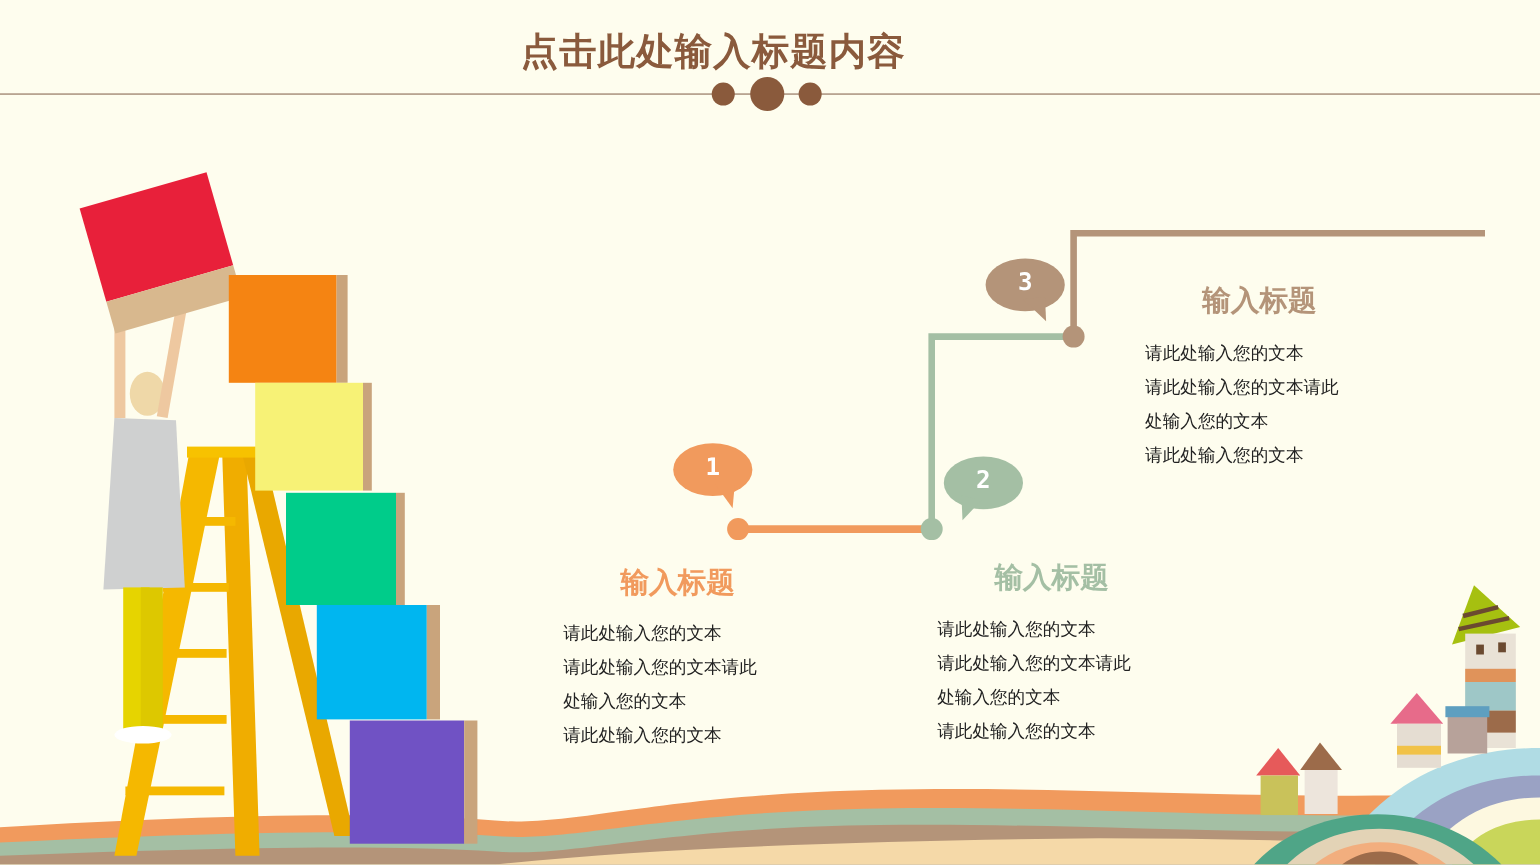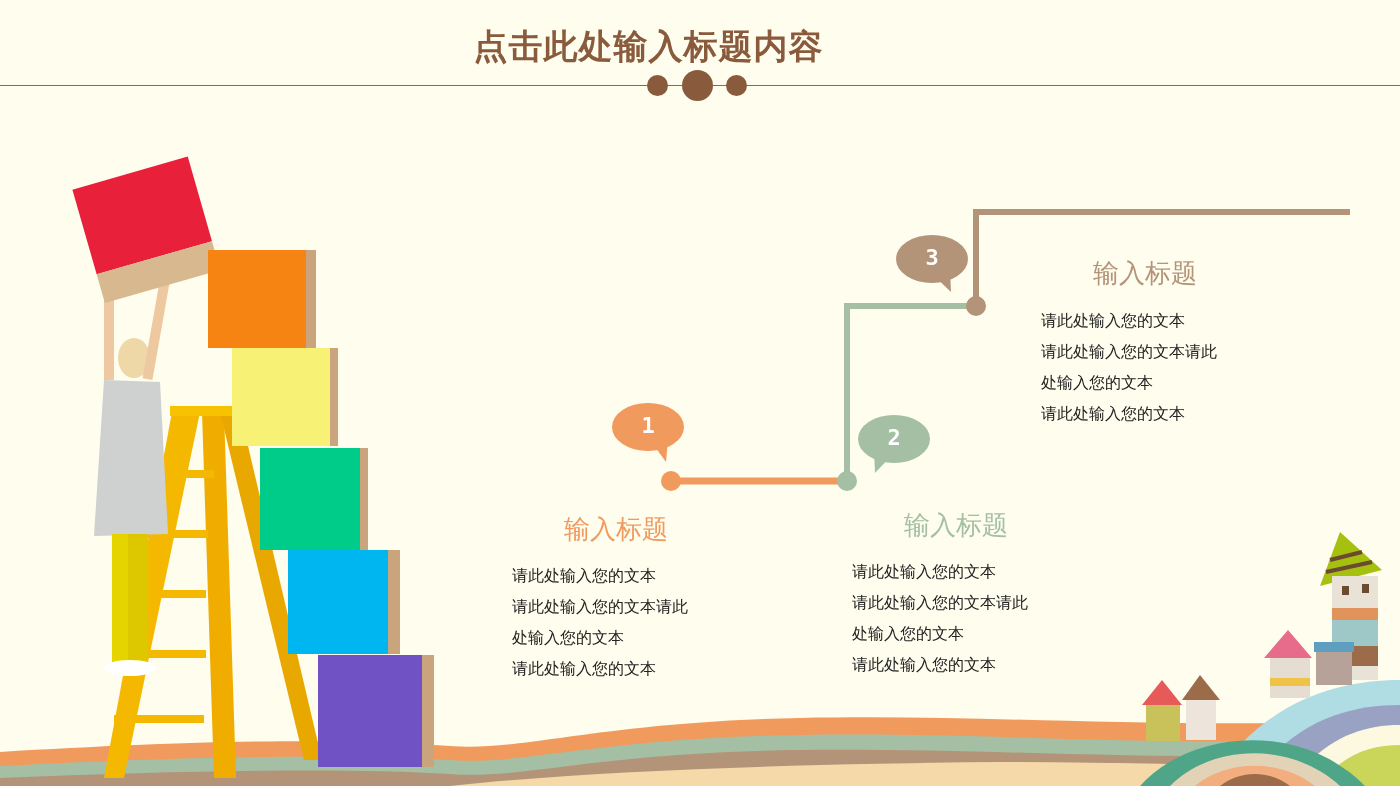--- a/index.html
+++ b/index.html
@@ -1,21 +1,21 @@
 <!DOCTYPE html>
 <html><head>
 <meta charset="utf-8">
 <style>
   html, body { margin:0; padding:0; }
   body { width:1400px; height:786px; background:#fefdee; position:relative; overflow:hidden; font-family:"DejaVu Sans", sans-serif; }
   .abs { position:absolute; }
   .title { left:0; width:1297px; top:24px; text-align:center; font-size:34px; font-weight:bold; color:#8a5a3c; letter-spacing:1px; }
   .hr { left:0; top:85px; width:1400px; height:1px; background:#8a6a55; }
   .dot { border-radius:50%; background:#8a5a3c; }
-  .sec-title { font-size:26px; font-weight:normal; }
+  .sec-title { font-size:26px; font-weight:bold; }
   .sec-body { font-size:16px; line-height:31px; color:#222; }
   .num { font-size:22px; font-weight:bold; color:#fff; text-align:center; font-family:"DejaVu Sans Mono", monospace; }
 </style>
 </head>
 <body>
 
 <div class="abs title">点击此处输入标题内容</div>
 <div class="abs hr"></div>
 <div class="abs dot" style="left:647px;top:75px;width:21px;height:21px;"></div>
 <div class="abs dot" style="left:682px;top:70px;width:31px;height:31px;"></div>

